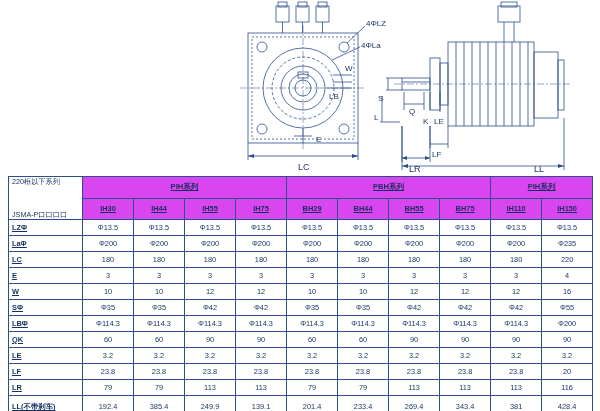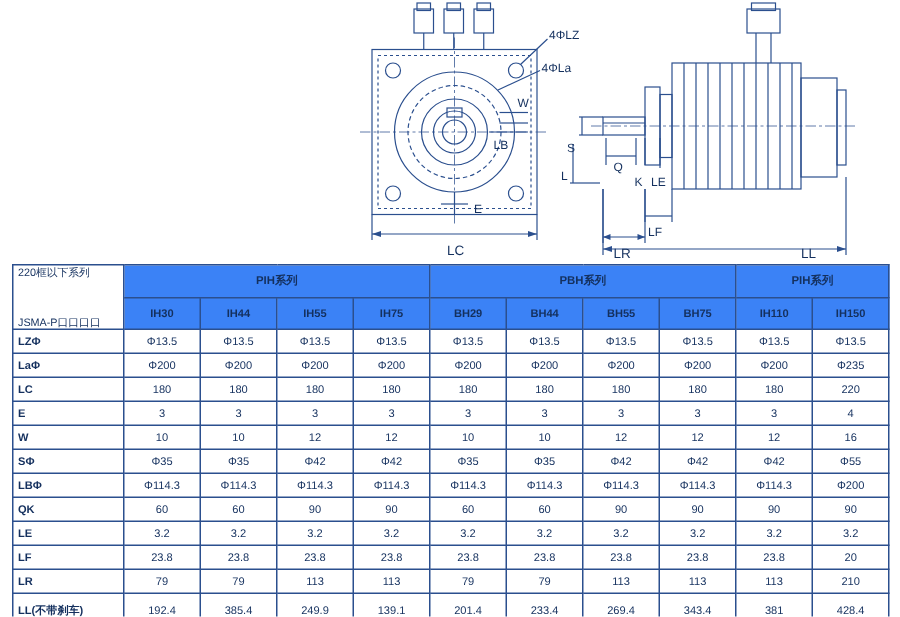--- a/index.html
+++ b/index.html
@@ -20,23 +20,23 @@
   td,th{
     border:1px solid #2b4f8e;
     font-size:7.4px;
     text-align:center;
     color:#14305e;
     height:15px;
     padding:0;
     font-family:"Liberation Sans", sans-serif;
     line-height:1.05;
   }
-  th{font-weight:bold;background:#3b82f6;}
+  th{font-weight:bold;background:#d946ef;text-decoration:underline;}
   td.rowhead{
-    text-align:left;padding-left:3px;font-weight:bold;color:#14305e;
+    text-align:left;padding-left:3px;font-weight:bold;color:#14305e;text-decoration:underline;
   }
   .hdr-series{font-weight:bold;font-size:7.6px;}
   .corner{
     position:relative;text-align:left;padding-left:3px;font-weight:normal;
     font-size:7.2px;line-height:1.25;
   }
   .corner .l1{display:block;}
   .corner .l2{display:block;margin-top:24px;}
   .tall{height:22px;}
   col.c0{width:74px;}
@@ -350,21 +350,21 @@
           <td class="rowhead">LR</td>
           <td>79</td>
           <td>79</td>
           <td>113</td>
           <td>113</td>
           <td>79</td>
           <td>79</td>
           <td>113</td>
           <td>113</td>
           <td>113</td>
-          <td>210</td>
+          <td>116</td>
         </tr>
         <tr class="tall">
           <td class="rowhead tall">LL(不带刹车)</td>
           <td class="tall">192.4</td>
           <td class="tall">385.4</td>
           <td class="tall">249.9</td>
           <td class="tall">139.1</td>
           <td class="tall">201.4</td>
           <td class="tall">233.4</td>
           <td class="tall">269.4</td>

